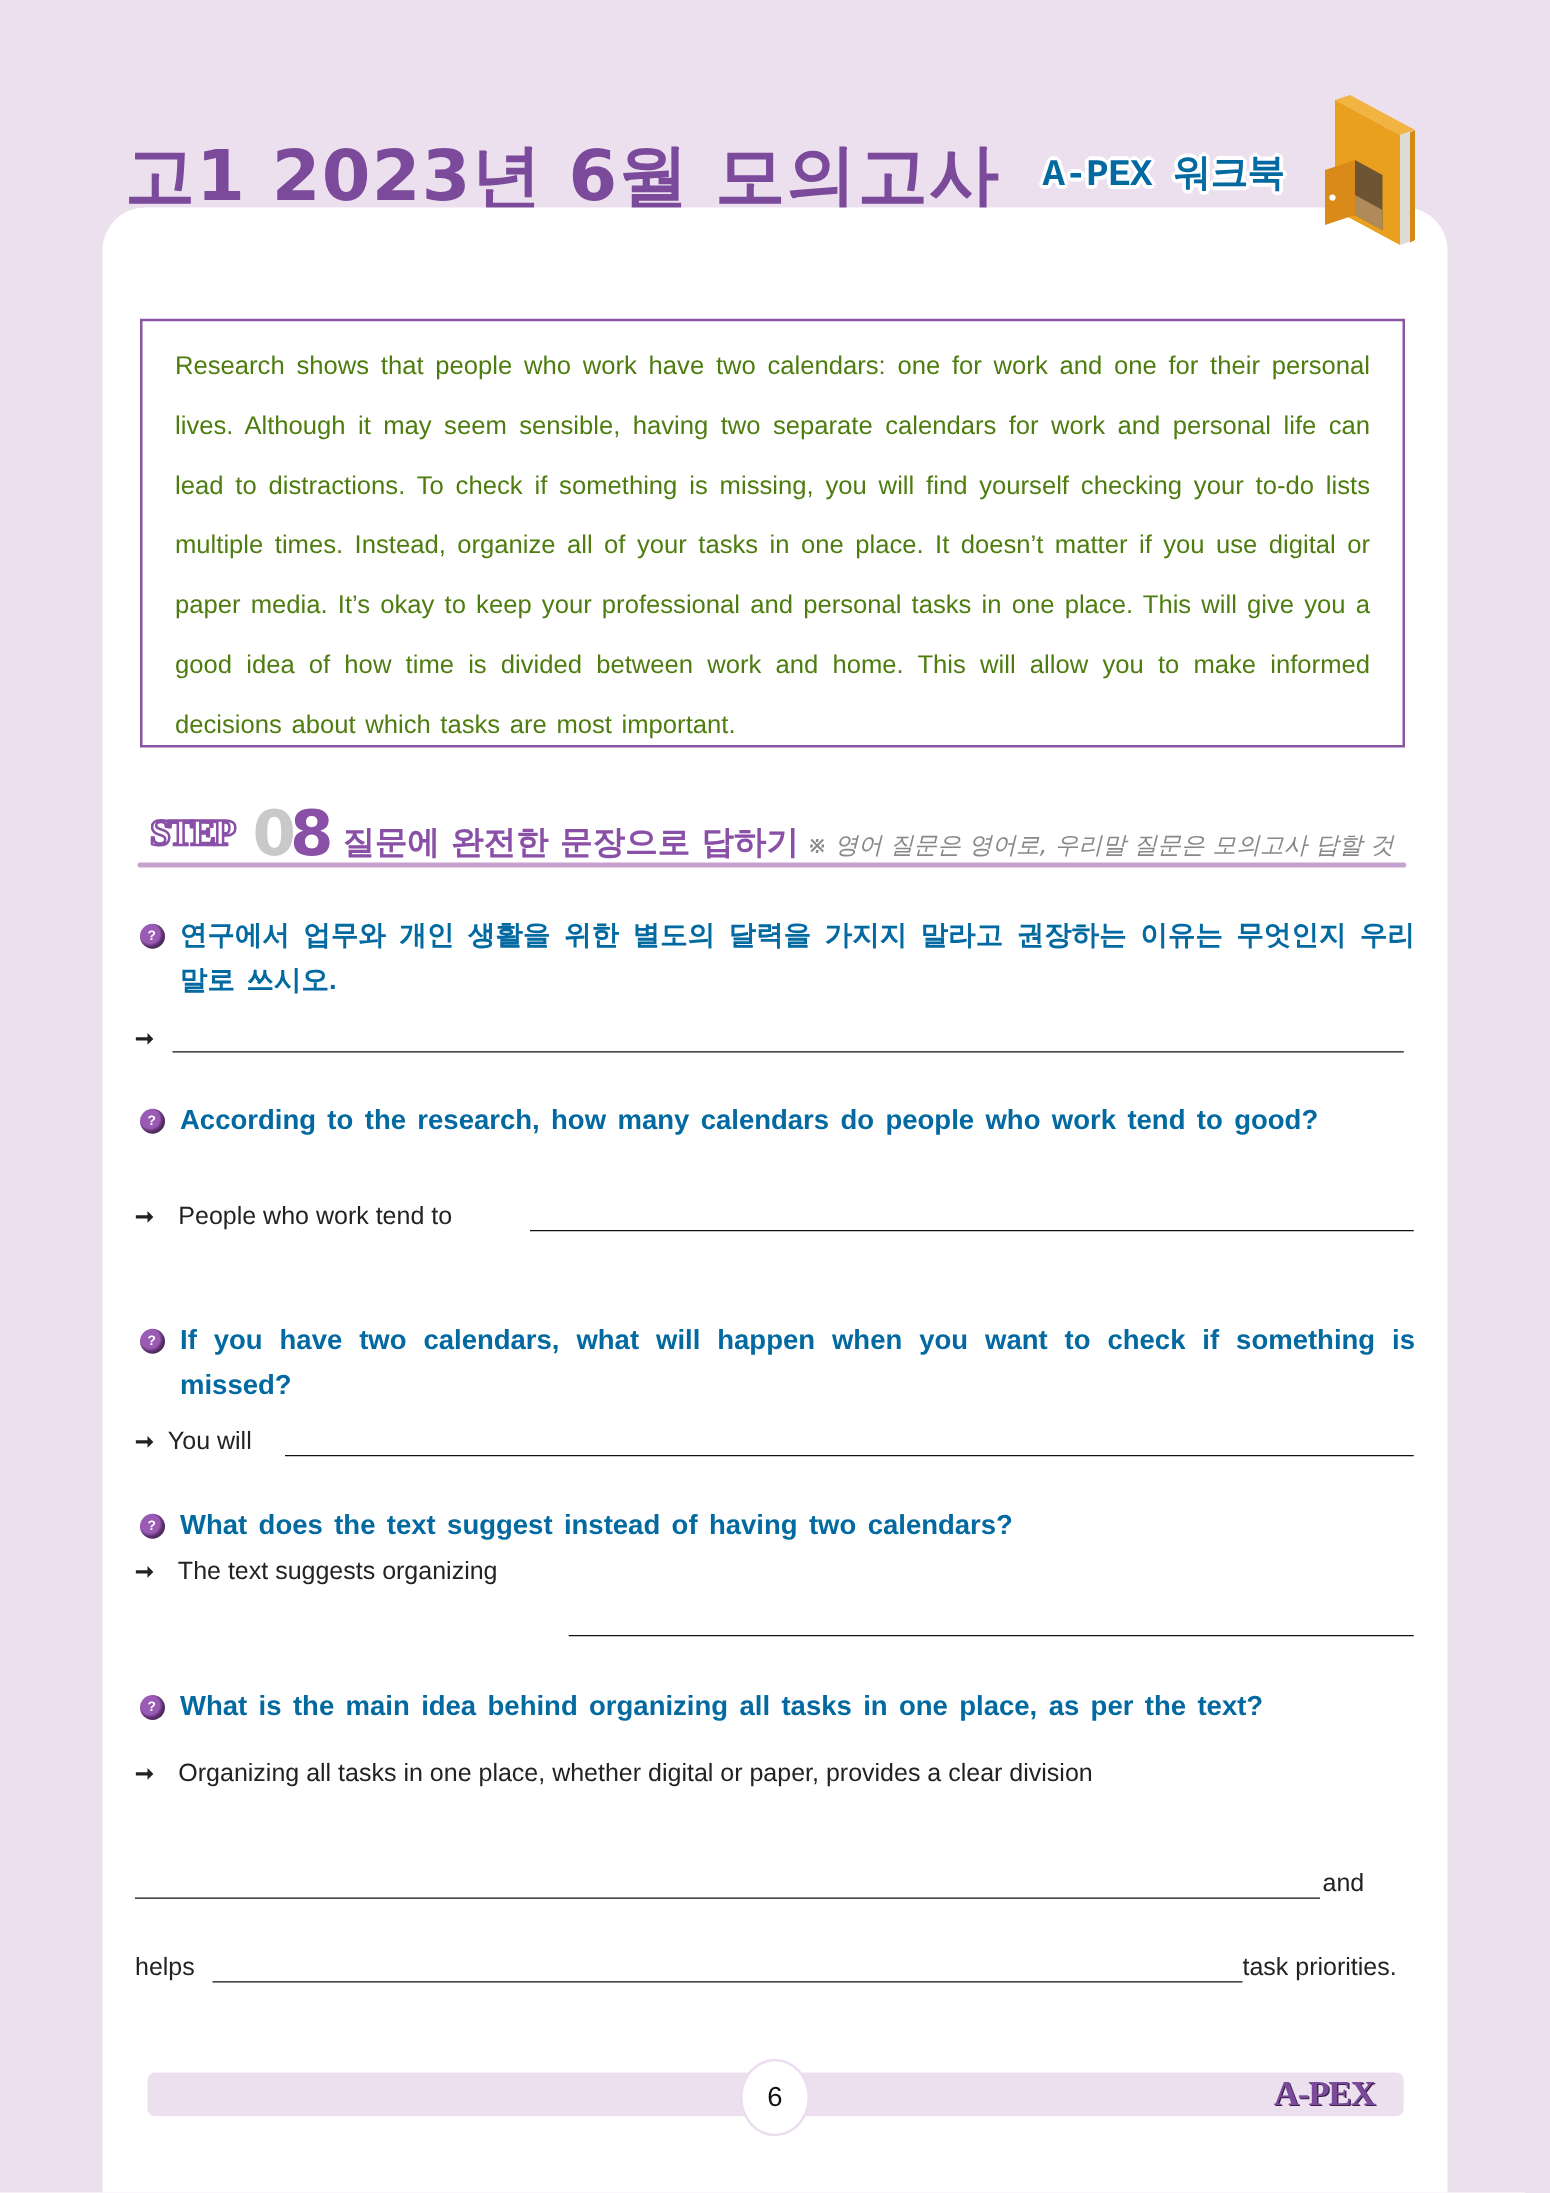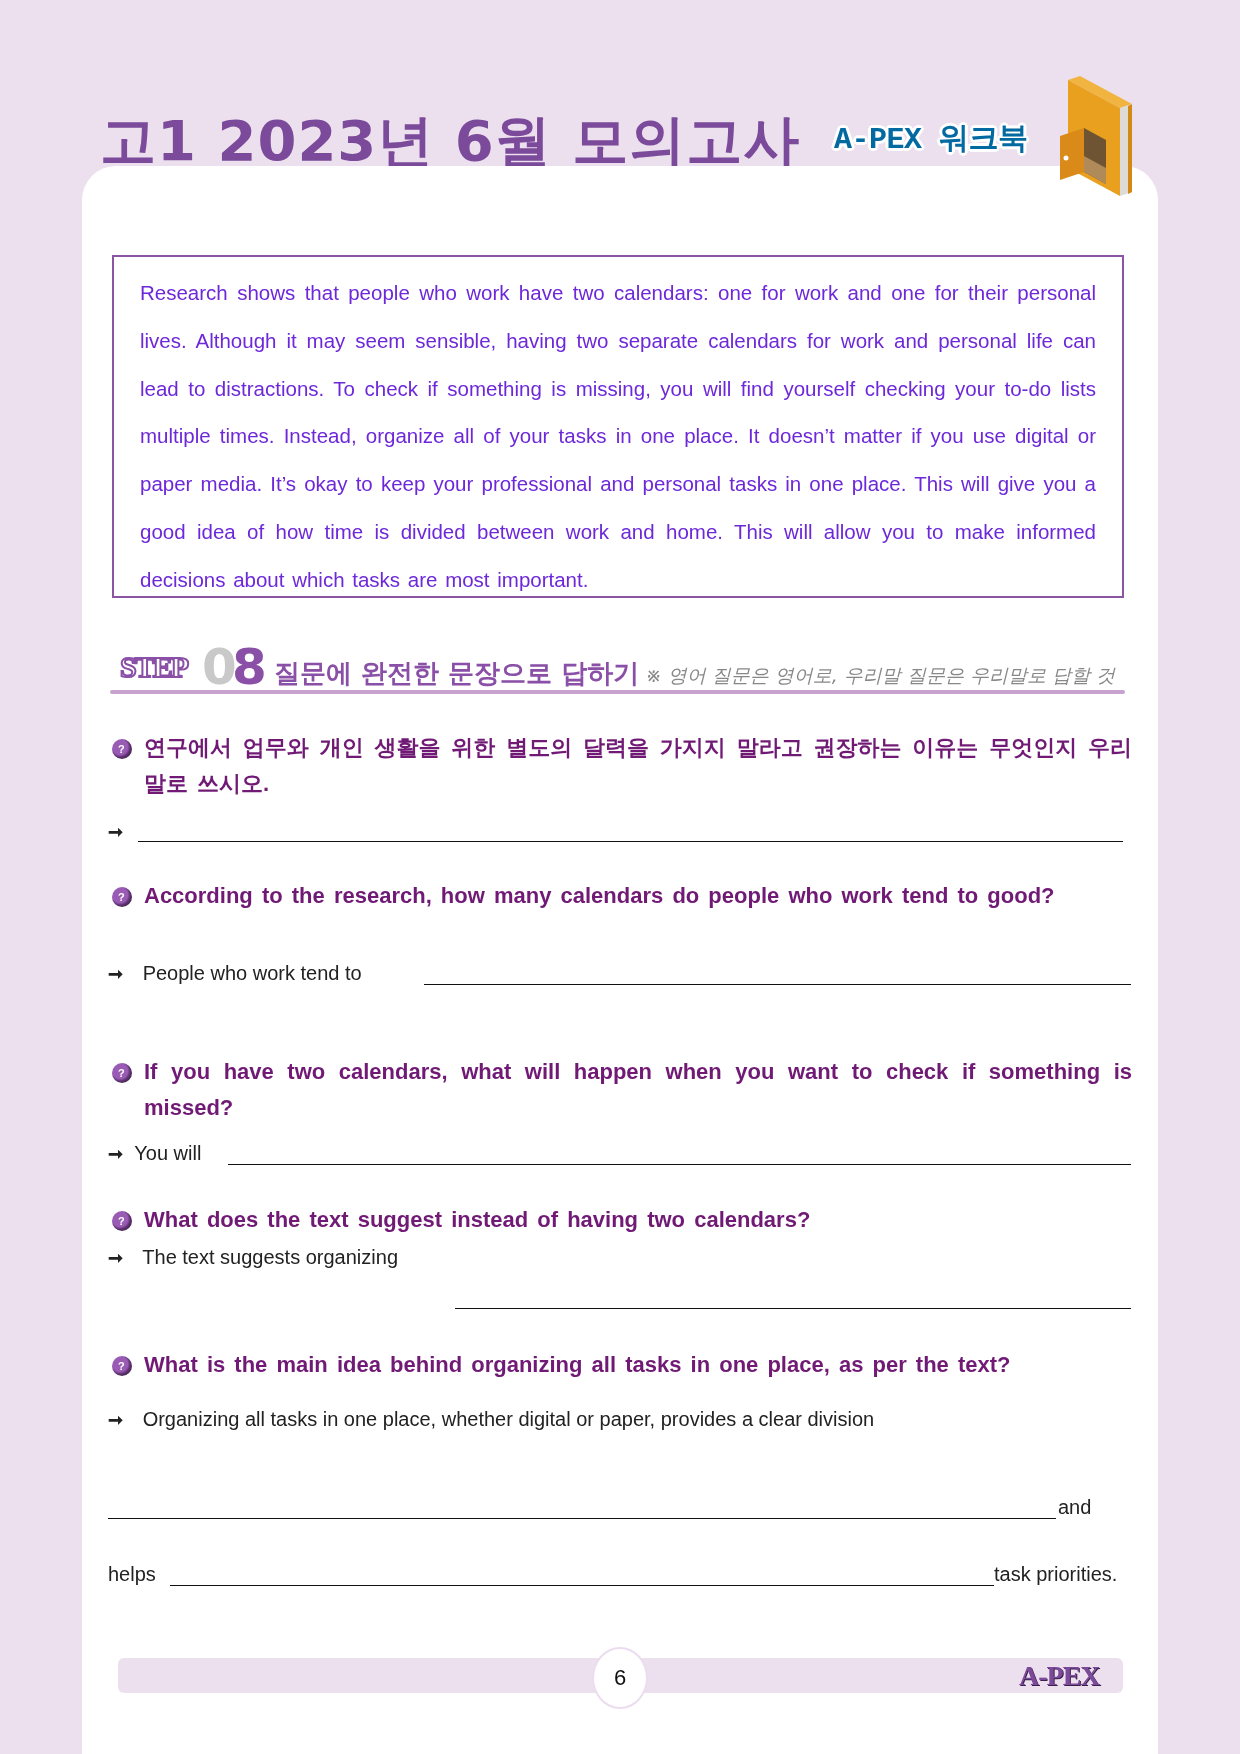--- a/index.html
+++ b/index.html
@@ -29,37 +29,37 @@
     position: absolute; left: 82px; top: 166px; width: 1076px; height: 1620px;
     background: #fff; border-radius: 34px 34px 0 0;
   }
   .passage {
     position: absolute; left: 112px; top: 255px; width: 1012px; height: 343px;
     border: 2px solid #8a55a2; border-top-width: 2px; box-sizing: border-box;
     padding: 12px 26px 0 26px;
   }
   .passage p {
     margin: 0; font-size: 20.5px; line-height: 47.8px; text-align: justify;
-    font-family: "Liberation Sans", sans-serif; color: #6d28d9;
+    font-family: "Liberation Sans", sans-serif; color: #4d7c0f;
     word-spacing: 2px;
   }
   .step-header { position: absolute; left: 110px; top: 640px; width: 1015px; height: 56px; }
   .step-word {
     position: absolute; left: 10px; top: 10px; font-size: 30px; font-weight: bold;
     color: #fff; -webkit-text-stroke: 2px #8a4fa6; font-family: Liberation Serif, serif; letter-spacing: -2px;
   }
   .step-num-0 { position: absolute; left: 92px; top: -2px; font-size: 50px; font-weight: bold; color: #c9c9c9; font-family: "DejaVu Sans", sans-serif; }
   .step-num-8 { position: absolute; left: 122px; top: -2px; font-size: 50px; font-weight: bold; color: #8a4fa6; font-family: "DejaVu Sans", sans-serif; }
   .step-title { position: absolute; left: 164px; top: 16px; font-size: 26px; font-weight: bold; color: #8a4fa6; font-family: "DejaVu Sans", sans-serif; }
   .step-note { position: absolute; right: 10px; top: 23px; font-size: 19px; font-style: italic; color: #888; font-family: "DejaVu Sans", sans-serif; }
   .step-bar { position: absolute; left: 0; bottom: 2px; width: 1015px; height: 4px; background: #c7a2cf; border-radius: 2px; }
   .q {
     position: absolute; left: 112px; width: 1020px;
     font-size: 22px; font-weight: bold; line-height: 36px;
-    font-family: "Liberation Sans", sans-serif; color: #701a75;
+    font-family: "Liberation Sans", sans-serif; color: #0369a1;
   }
   .q .q-icon {
     position: absolute; left: 0; top: 9px; width: 20px; height: 20px; border-radius: 50%;
     background: radial-gradient(circle at 40% 40%, #9a5bb4 0 45%, #5c2f6e 60%, #222 100%);
   }
   .q .q-icon::after {
     content: "?"; position: absolute; left: 6px; top: -8px; font-size: 11px; color: #fff; font-weight: bold;
   }
   .q .q-text { display: block; padding-left: 32px; text-align: justify; word-spacing: 3px; }
   .ans { position: absolute; left: 108px; font-size: 20px; font-family: "Liberation Sans", sans-serif; color: #222; white-space: nowrap; }
@@ -102,21 +102,21 @@
 
 <div class="passage">
   <p>Research shows that people who work have two calendars: one for work and one for their personal lives. Although it may seem sensible, having two separate calendars for work and personal life can lead to distractions. To check if something is missing, you will find yourself checking your to-do lists multiple times. Instead, organize all of your tasks in one place. It doesn’t matter if you use digital or paper media. It’s okay to keep your professional and personal tasks in one place. This will give you a good idea of how time is divided between work and home. This will allow you to make informed decisions about which tasks are most important.</p>
 </div>
 
 <div class="step-header">
   <span class="step-word">STEP</span>
   <span class="step-num-0">0</span>
   <span class="step-num-8">8</span>
   <span class="step-title">질문에 완전한 문장으로 답하기</span>
-  <span class="step-note">※ 영어 질문은 영어로, 우리말 질문은 우리말로 답할 것</span>
+  <span class="step-note">※ 영어 질문은 영어로, 우리말 질문은 모의고사 답할 것</span>
   <div class="step-bar"></div>
 </div>
 
 <div class="q" style="top:730px;">
   <span class="q-icon"></span>
   <span class="q-text">연구에서 업무와 개인 생활을 위한 별도의 달력을 가지지 말라고 권장하는 이유는 무엇인지 우리말로 쓰시오.</span>
 </div>
 <div class="ans" style="top:820px;">
   <span class="arrow">➞</span>
 </div>

